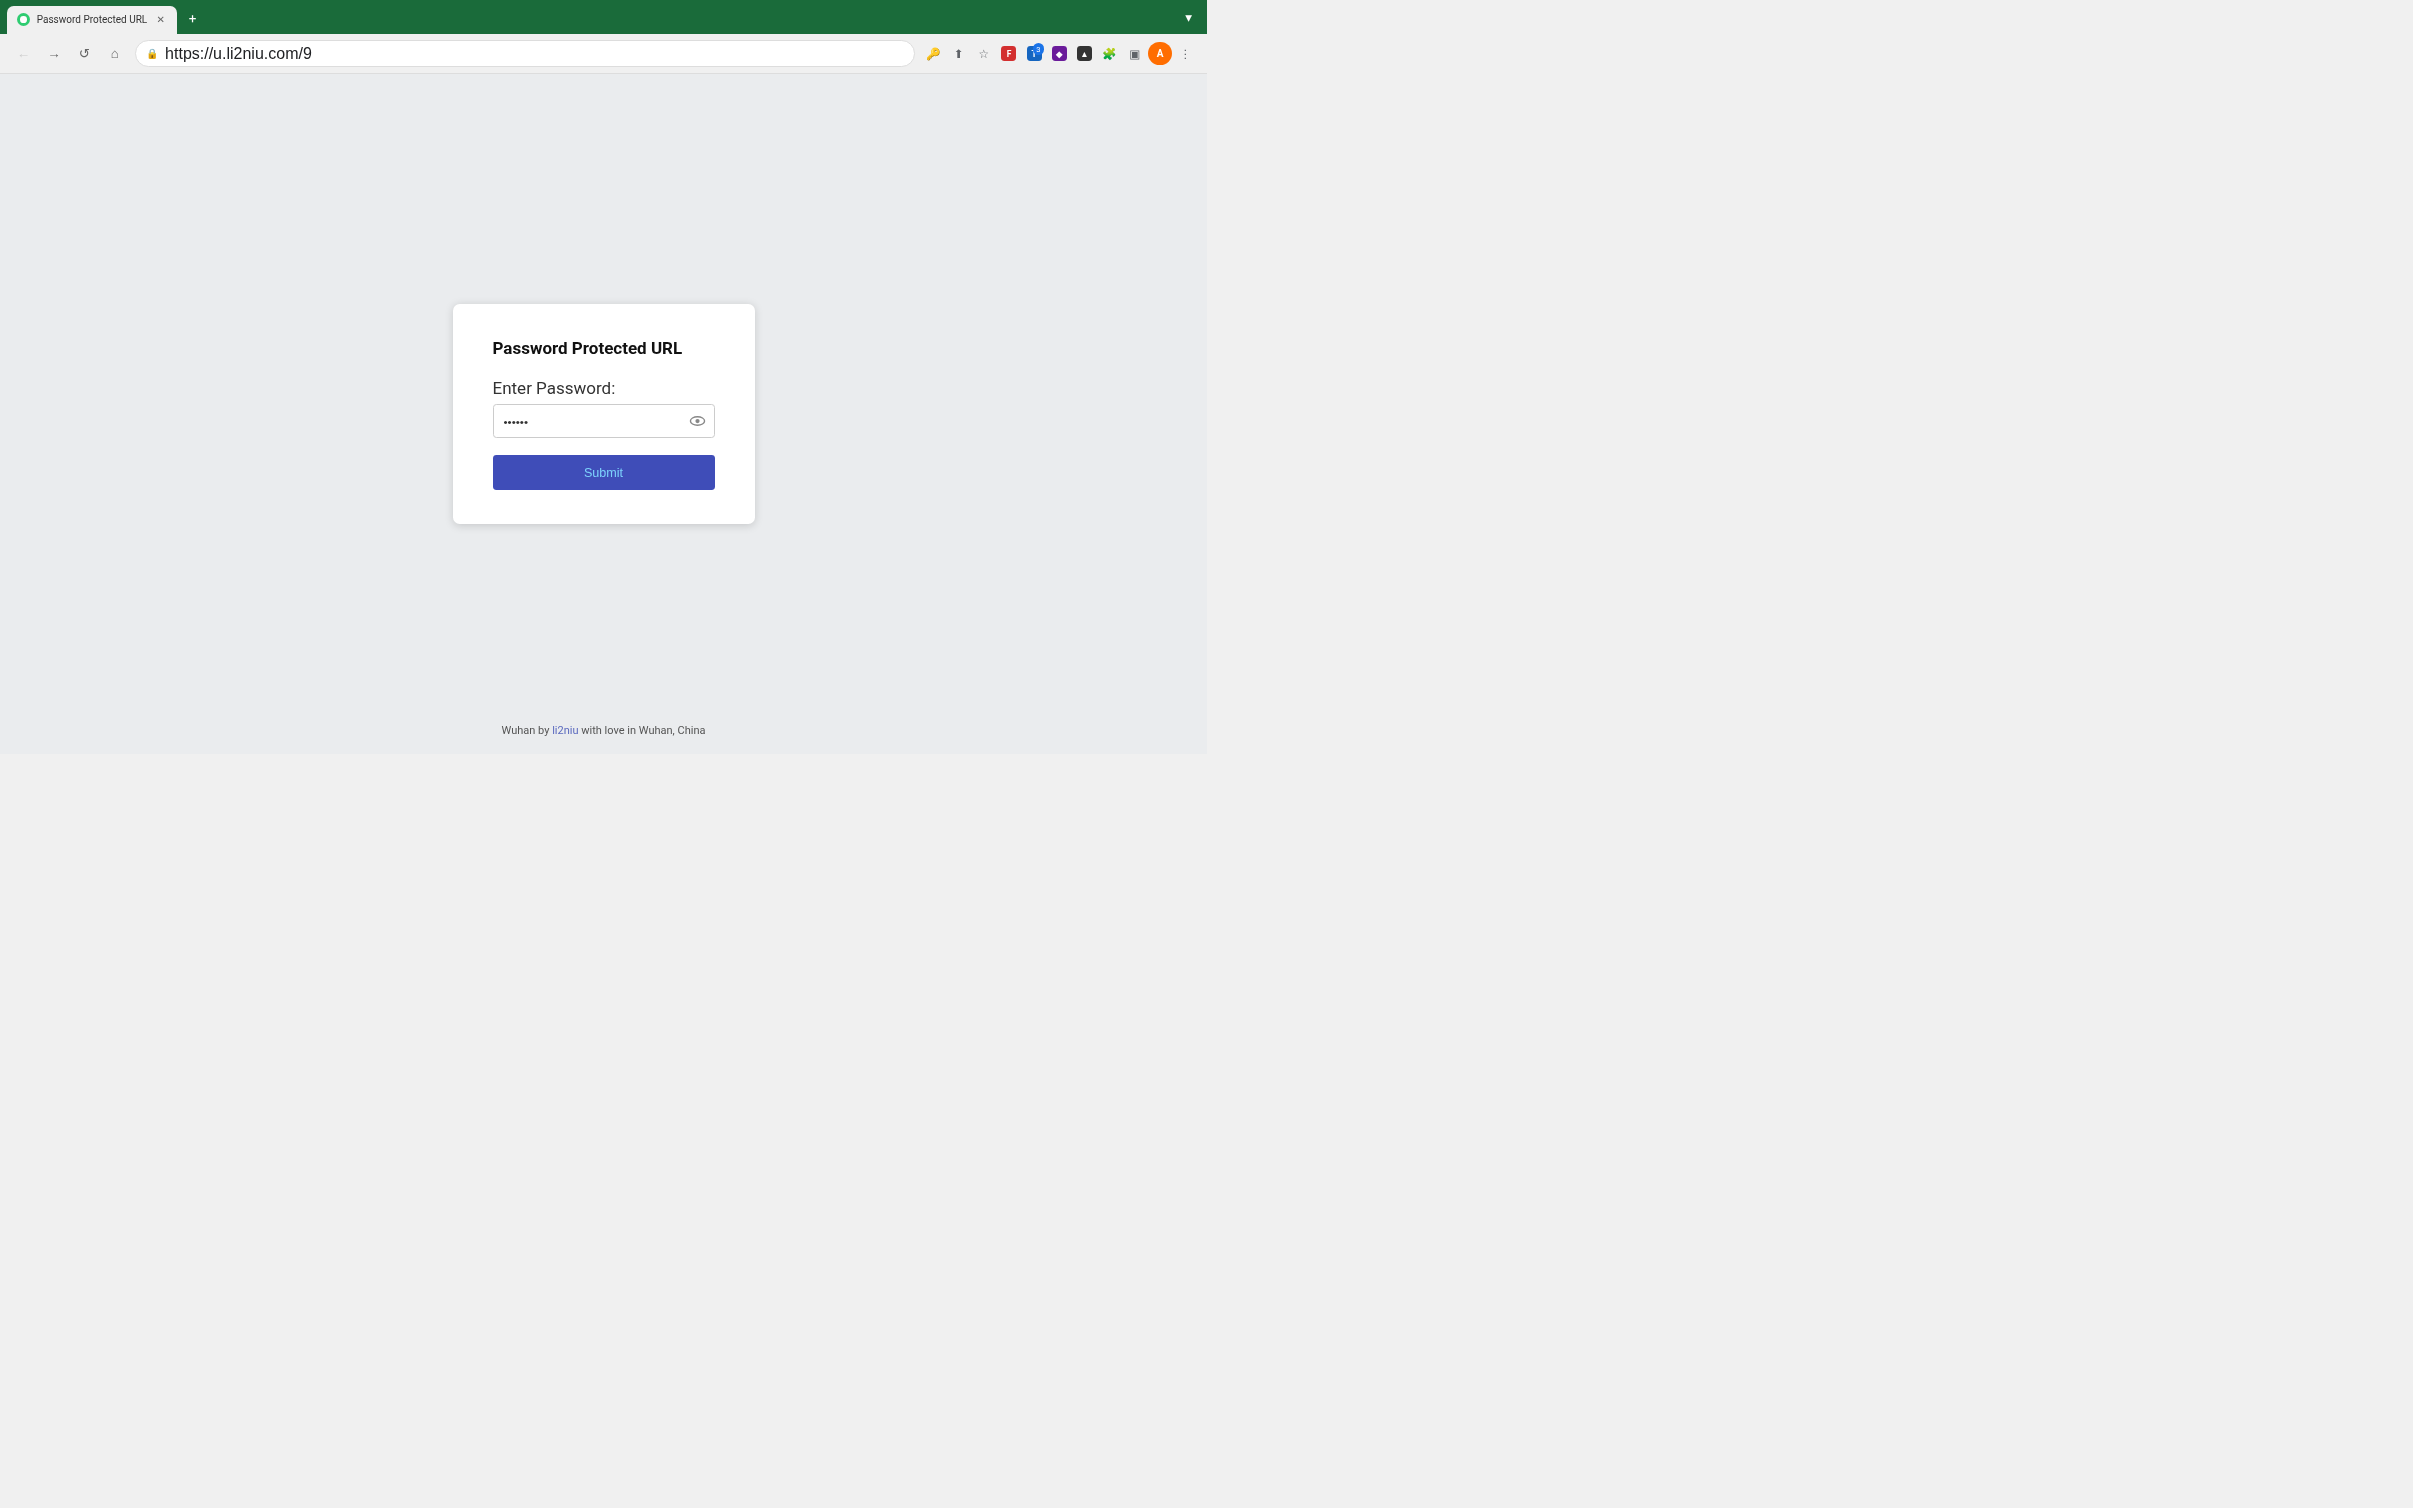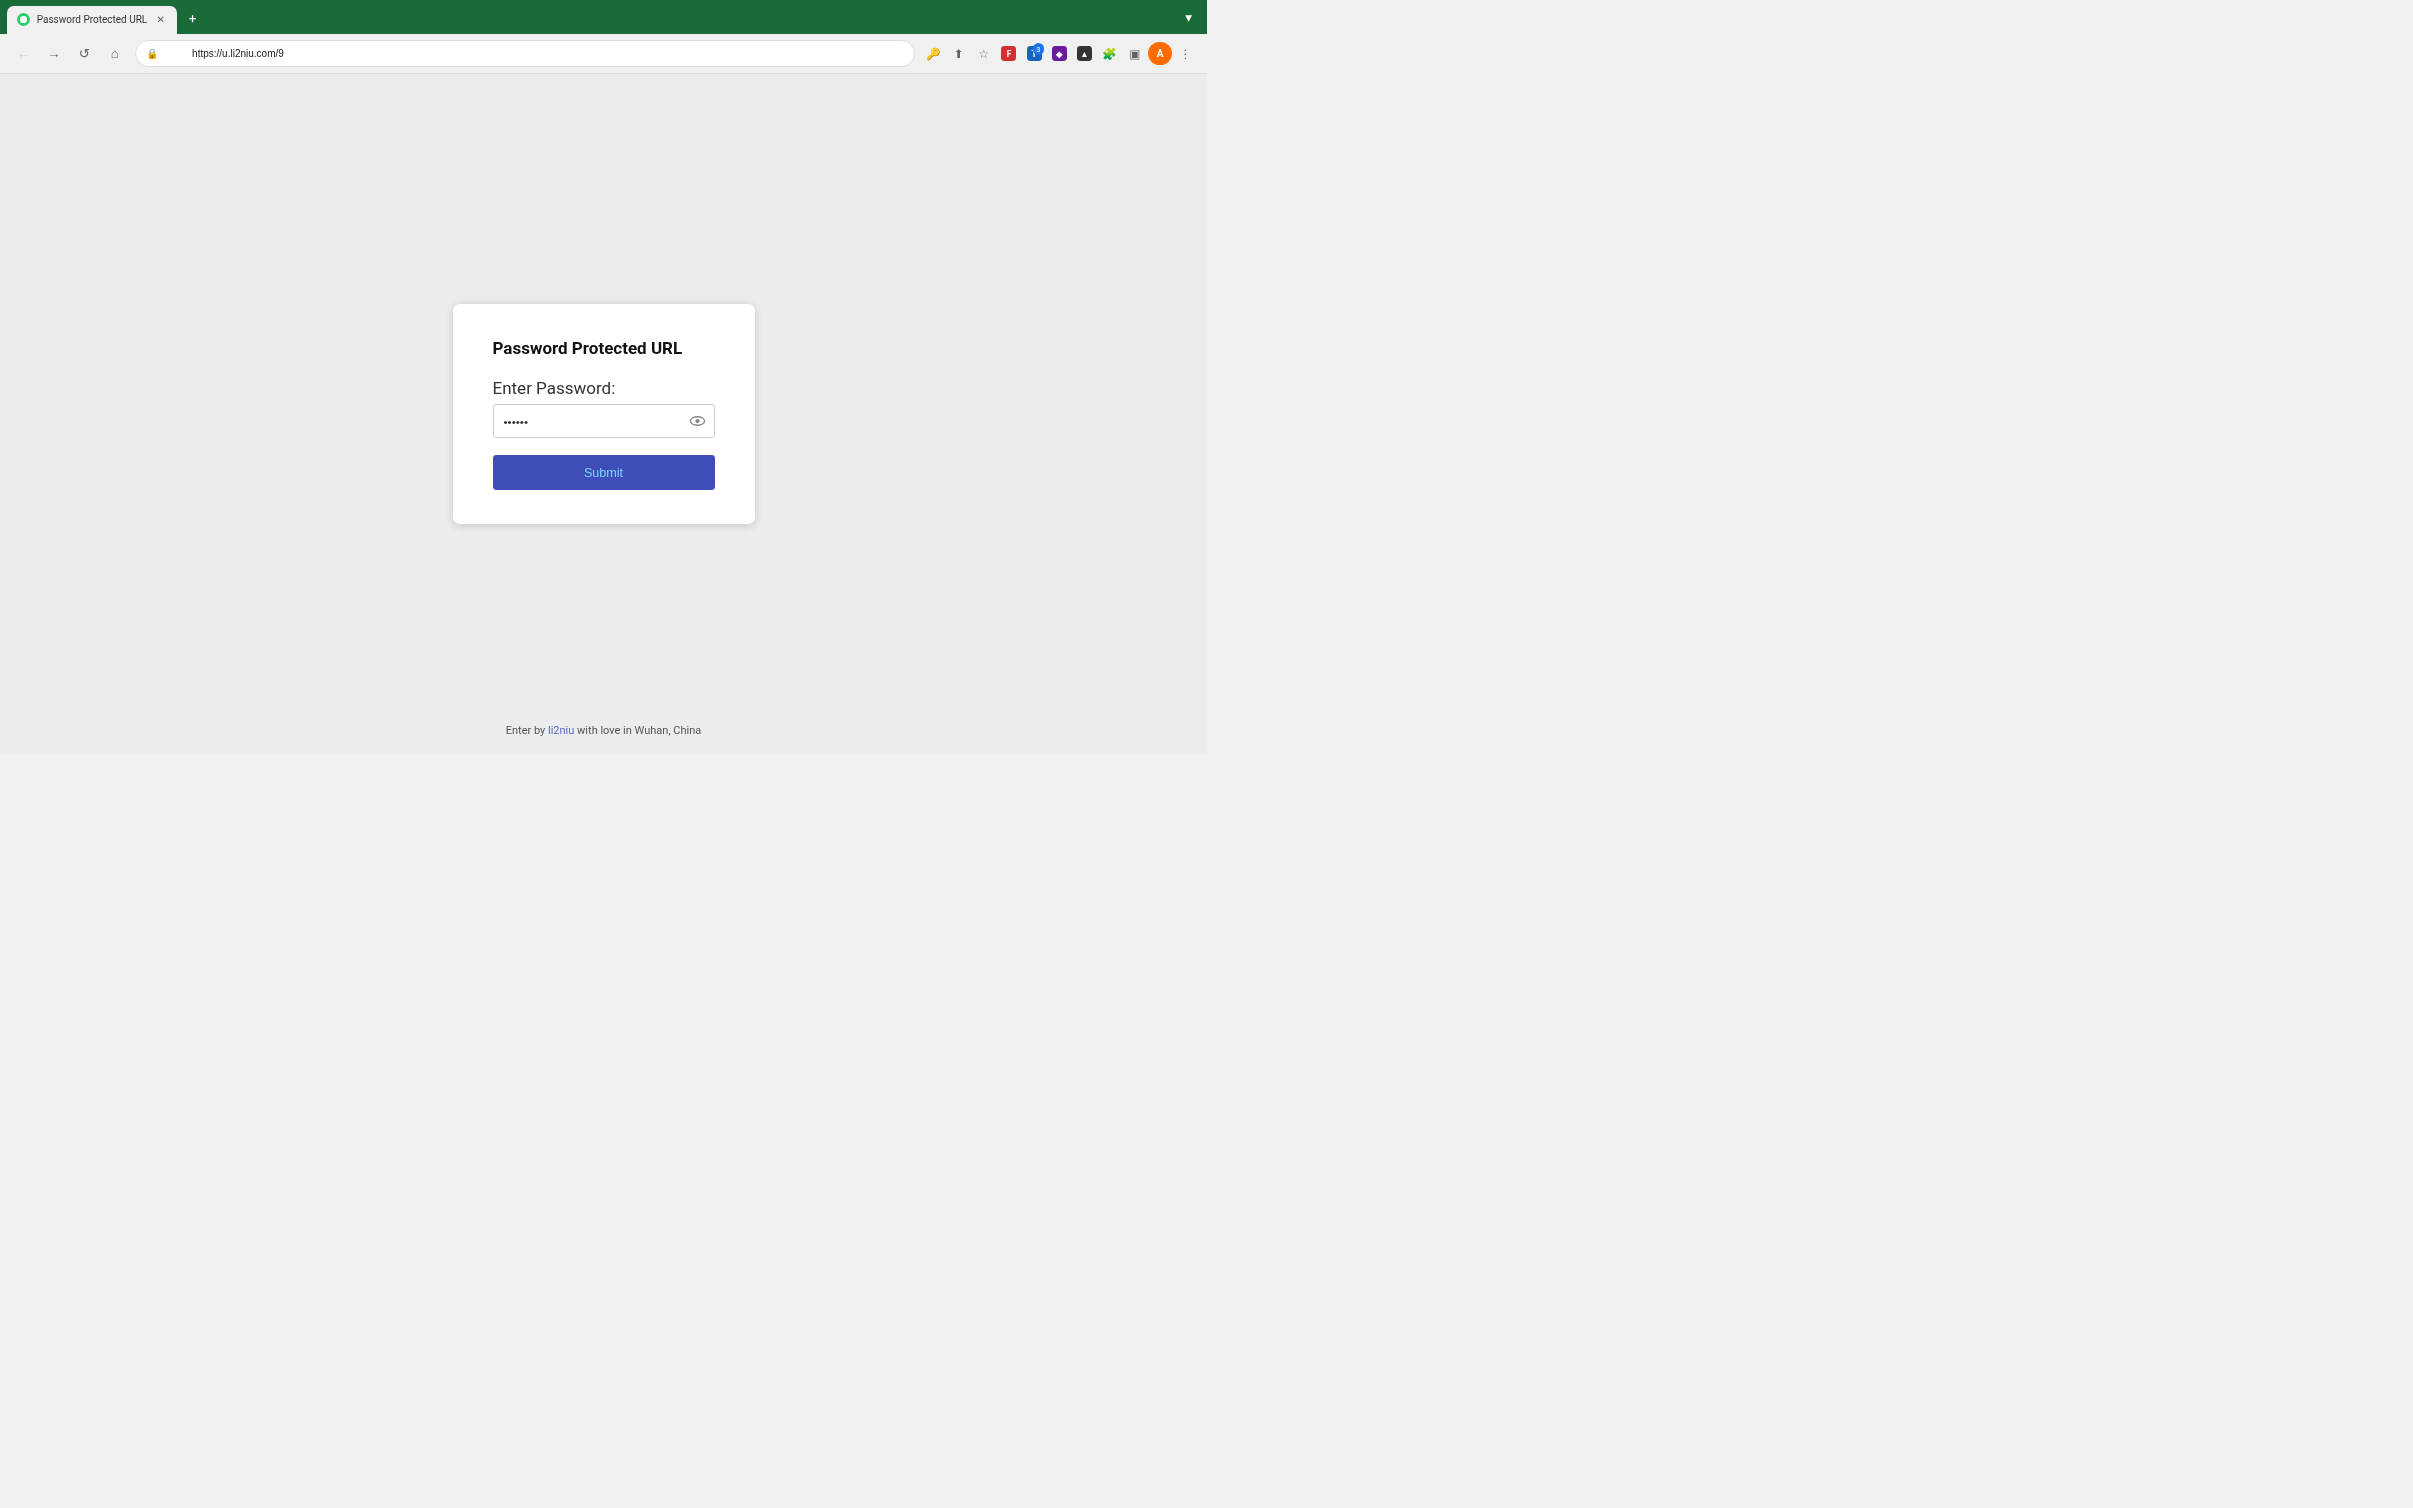--- a/index.html
+++ b/index.html
@@ -165,24 +165,23 @@
 
     .lock-icon {
       color: #5f6368;
       font-size: 10px;
     }
 
     .address-input {
       flex: 1;
       border: none;
       outline: none;
-      font-size: 10px;
+      font-size: 16px;
       color: #202124;
       background: transparent;
-      margin-left: 27px;
     }
 
     .toolbar-actions {
       display: flex;
       align-items: center;
       gap: 1.7px;
     }
 
     .toolbar-icon-btn {
       width: 23.5px;
@@ -440,18 +439,18 @@
           </svg>
         </button>
       </div>
 
       <button class="submit-btn">
         <span>Submit</span>
       </button>
     </div>
 
     <div class="page-footer">
-      <span>Enter by </span><a class="footer-link" href="#"><span>li2niu</span></a><span> with love in Wuhan, China</span>
+      <span>Wuhan by </span><a class="footer-link" href="#"><span>li2niu</span></a><span> with love in Wuhan, China</span>
     </div>
 
   </div>
 </div>
 
 
 </body></html>

